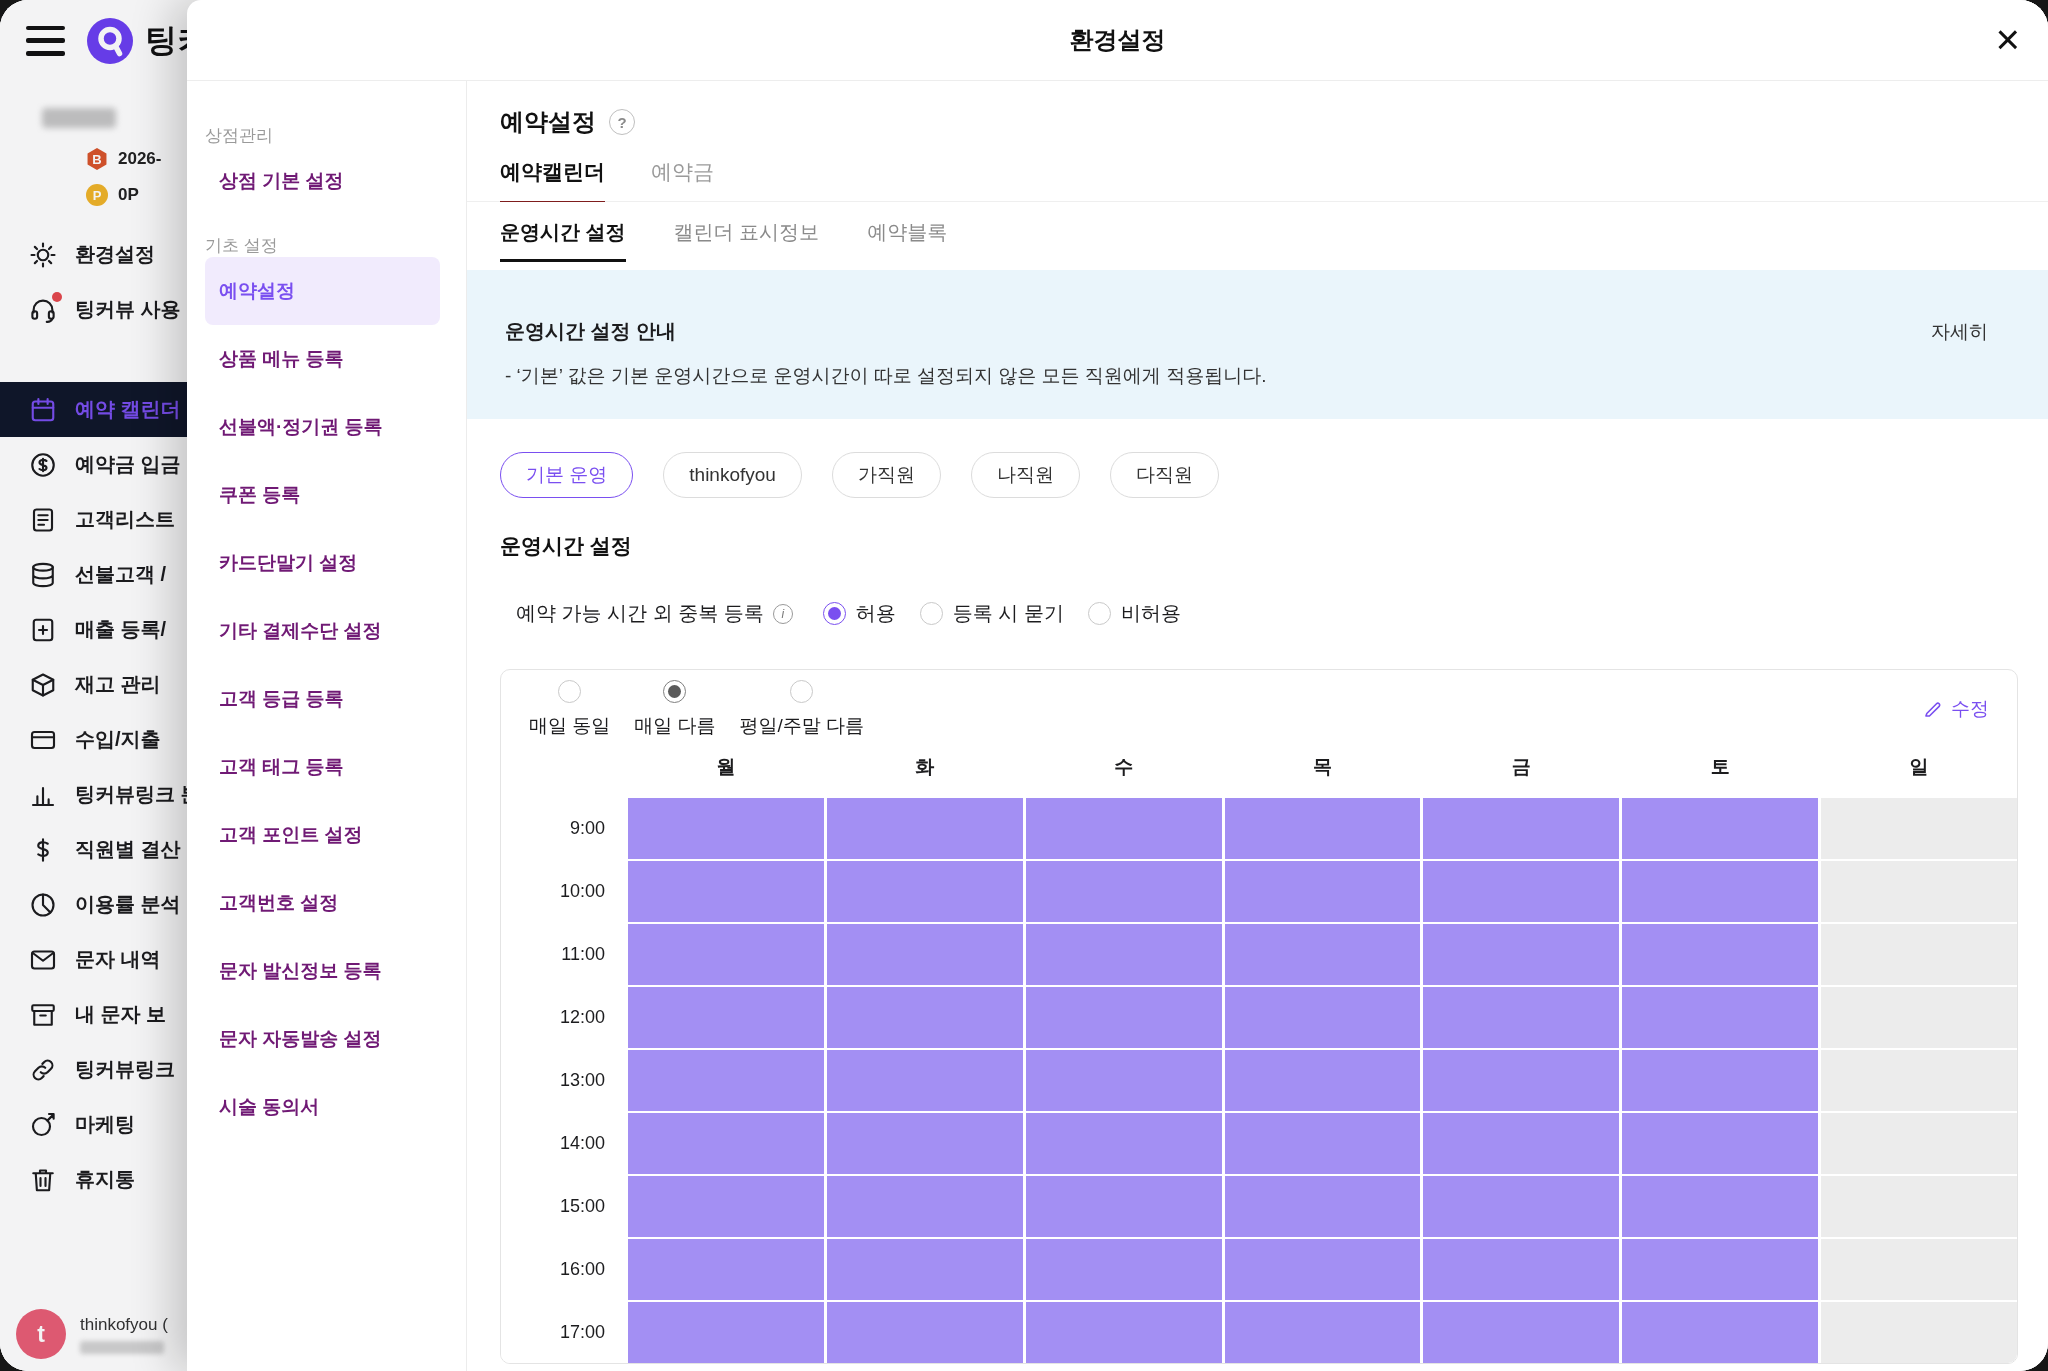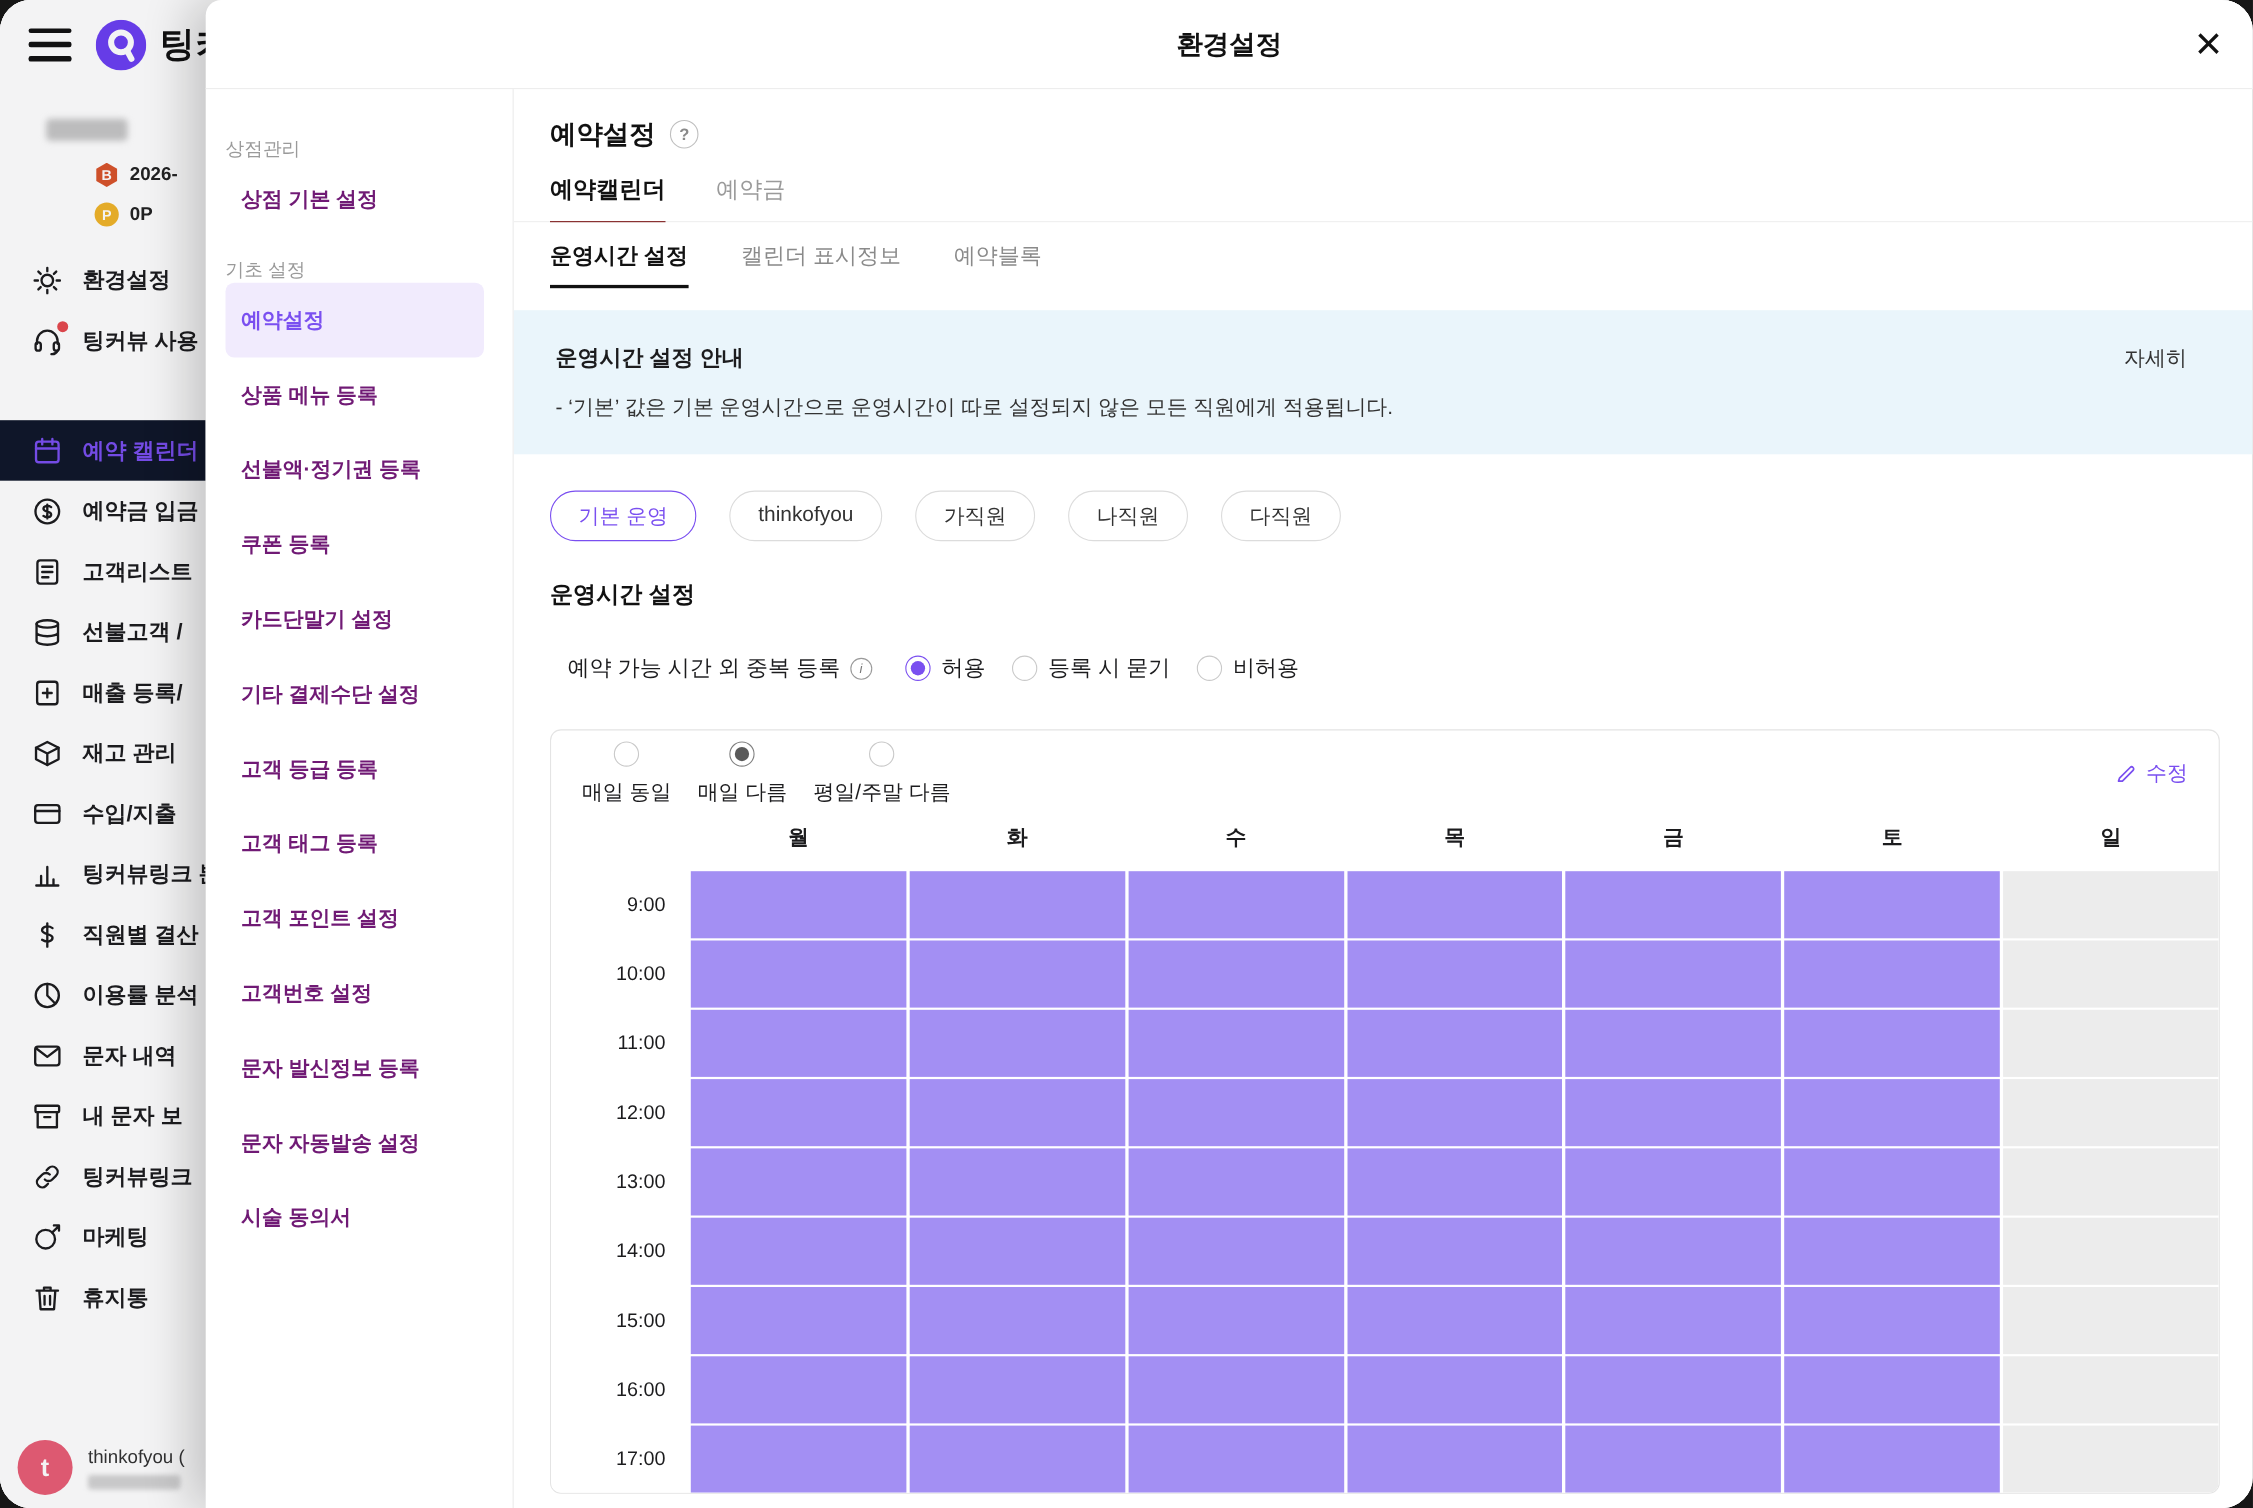--- a/index.html
+++ b/index.html
@@ -53,21 +53,21 @@
   .modal-main{flex:1;min-width:0;overflow:hidden;position:relative;}
   .page-title-row{margin:25px 0 0 33px;height:32px;display:flex;align-items:center;gap:13px;}
   .page-title{font-size:24px;font-weight:bold;margin:0;}
   .help-icon{width:26px;height:26px;border:1.5px solid #bfbfbf;border-radius:50%;color:#8a8a8a;font-size:15px;font-weight:bold;display:flex;align-items:center;justify-content:center;cursor:pointer;}
   .tabs{margin-top:20px;padding-left:33px;border-bottom:1px solid #efefef;display:flex;gap:46px;}
   .tab{font-size:21px;color:#9a9a9a;padding-bottom:15px;cursor:pointer;}
   .tab.active{color:#111;font-weight:bold;border-bottom:1px solid #7f1d1d;margin-bottom:-1px;}
   .subtabs{padding-left:33px;display:flex;gap:48px;}
   .subtab{font-size:20px;color:#8a8a8a;padding:17px 0 13px;cursor:pointer;}
   .subtab.active{color:#111;font-weight:bold;border-bottom:3px solid #111;}
-  .notice{margin-top:20px;background:#EAF5FB;padding:30px 60px 30px 38px;}
+  .notice{margin-top:8px;background:#EAF5FB;padding:48px 60px 30px 38px;}
   .notice-head{display:flex;align-items:center;justify-content:space-between;}
   .notice-title{font-size:20px;font-weight:600;color:#1c1c1e;}
   .notice-more{font-size:19px;color:#333;cursor:pointer;}
   .notice-body{margin-top:18px;font-size:19px;color:#333;}
   .chips{margin:33px 0 0 33px;display:flex;gap:30px;}
   .chip{height:46px;padding:0 25px;border:1px solid #dcdcdc;border-radius:24px;background:#fff;font-size:19px;color:#333;display:inline-flex;align-items:center;cursor:pointer;white-space:nowrap;}
   .chip.active{border:1.6px solid #7A4FF0;color:#7A4FF0;}
   .sec-title{margin:34px 0 0 33px;font-size:21px;font-weight:bold;}
   .dup-row{margin:40px 0 0 49px;display:flex;align-items:center;}
   .dup-label{font-size:20px;color:#1c1c1e;}

